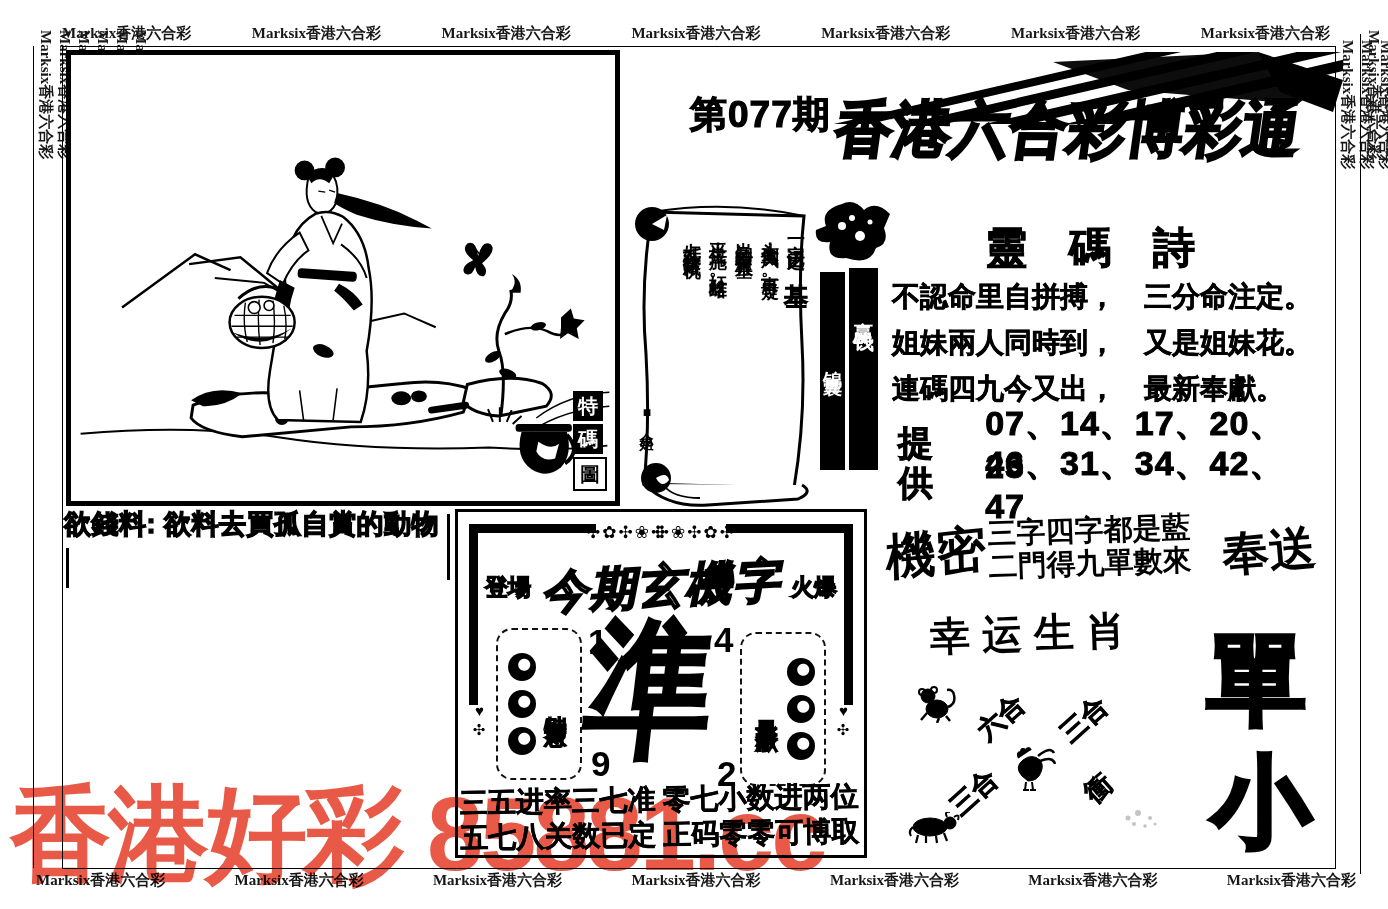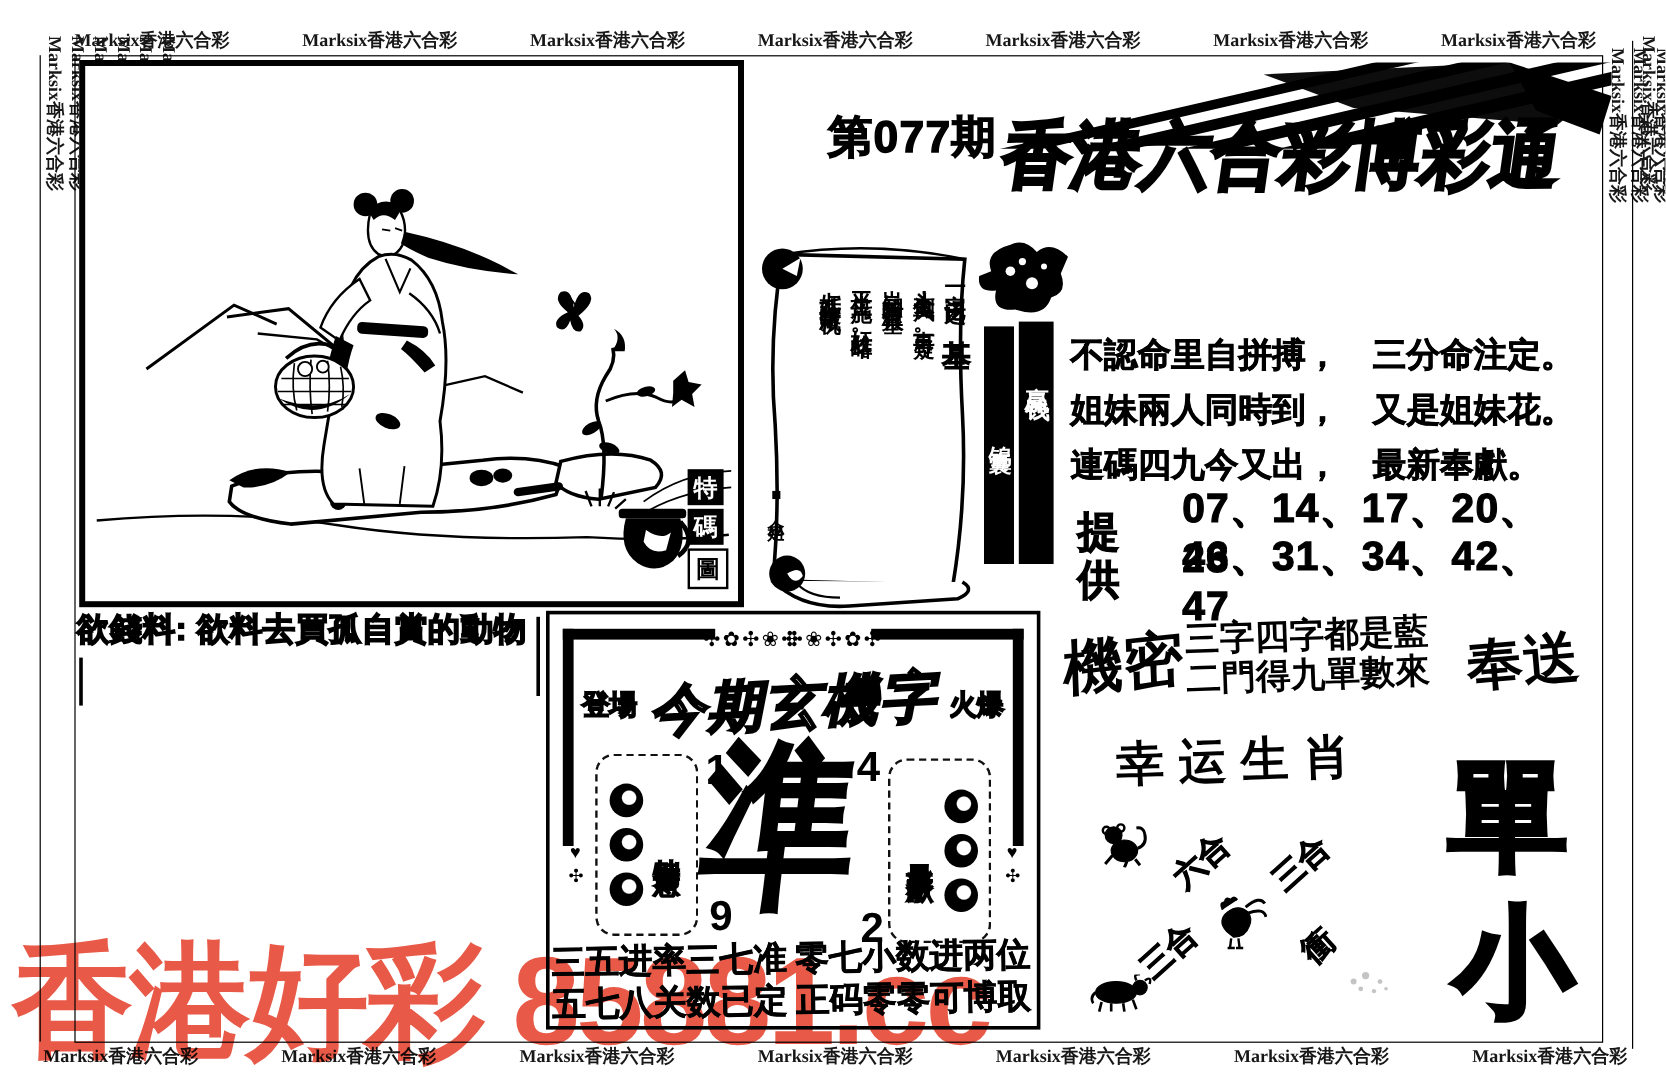--- a/index.html
+++ b/index.html
@@ -272,20 +272,21 @@
   <svg class="ab" style="left:812px;top:196px;" width="80" height="74" viewBox="0 0 80 74" xmlns="http://www.w3.org/2000/svg">
     <path d="M30,8 Q8,14 14,30 L4,34 Q2,48 18,46 Q14,64 34,62 Q58,70 64,52 Q78,48 72,32 L78,18 Q64,4 52,14 Q42,2 30,8 Z" fill="#000"></path>
     <circle cx="30" cy="30" r="4" fill="#fff"></circle>
       <circle cx="48" cy="40" r="5" fill="#fff"></circle>
     <circle cx="40" cy="22" r="3" fill="#fff"></circle>
       <circle cx="58" cy="26" r="2.5" fill="#fff"></circle>
   </svg>
   <div class="ab bar bar-bag">锦囊</div>
   <div class="ab bar bar-win">赢钱</div>
 
+  <div class="ab poem-title">靈　碼　詩</div>
   <div class="ab poem-lines">
     <div>不認命里自拼搏，　三分命注定。</div>
     <div>姐妹兩人同時到，　又是姐妹花。</div>
     <div>連碼四九今又出，　最新奉獻。</div>
   </div>
   <div class="ab prow">
     <div class="r">
       <span class="lab">提</span>
       <span class="nums">07、14、17、20、23</span>
     </div>

